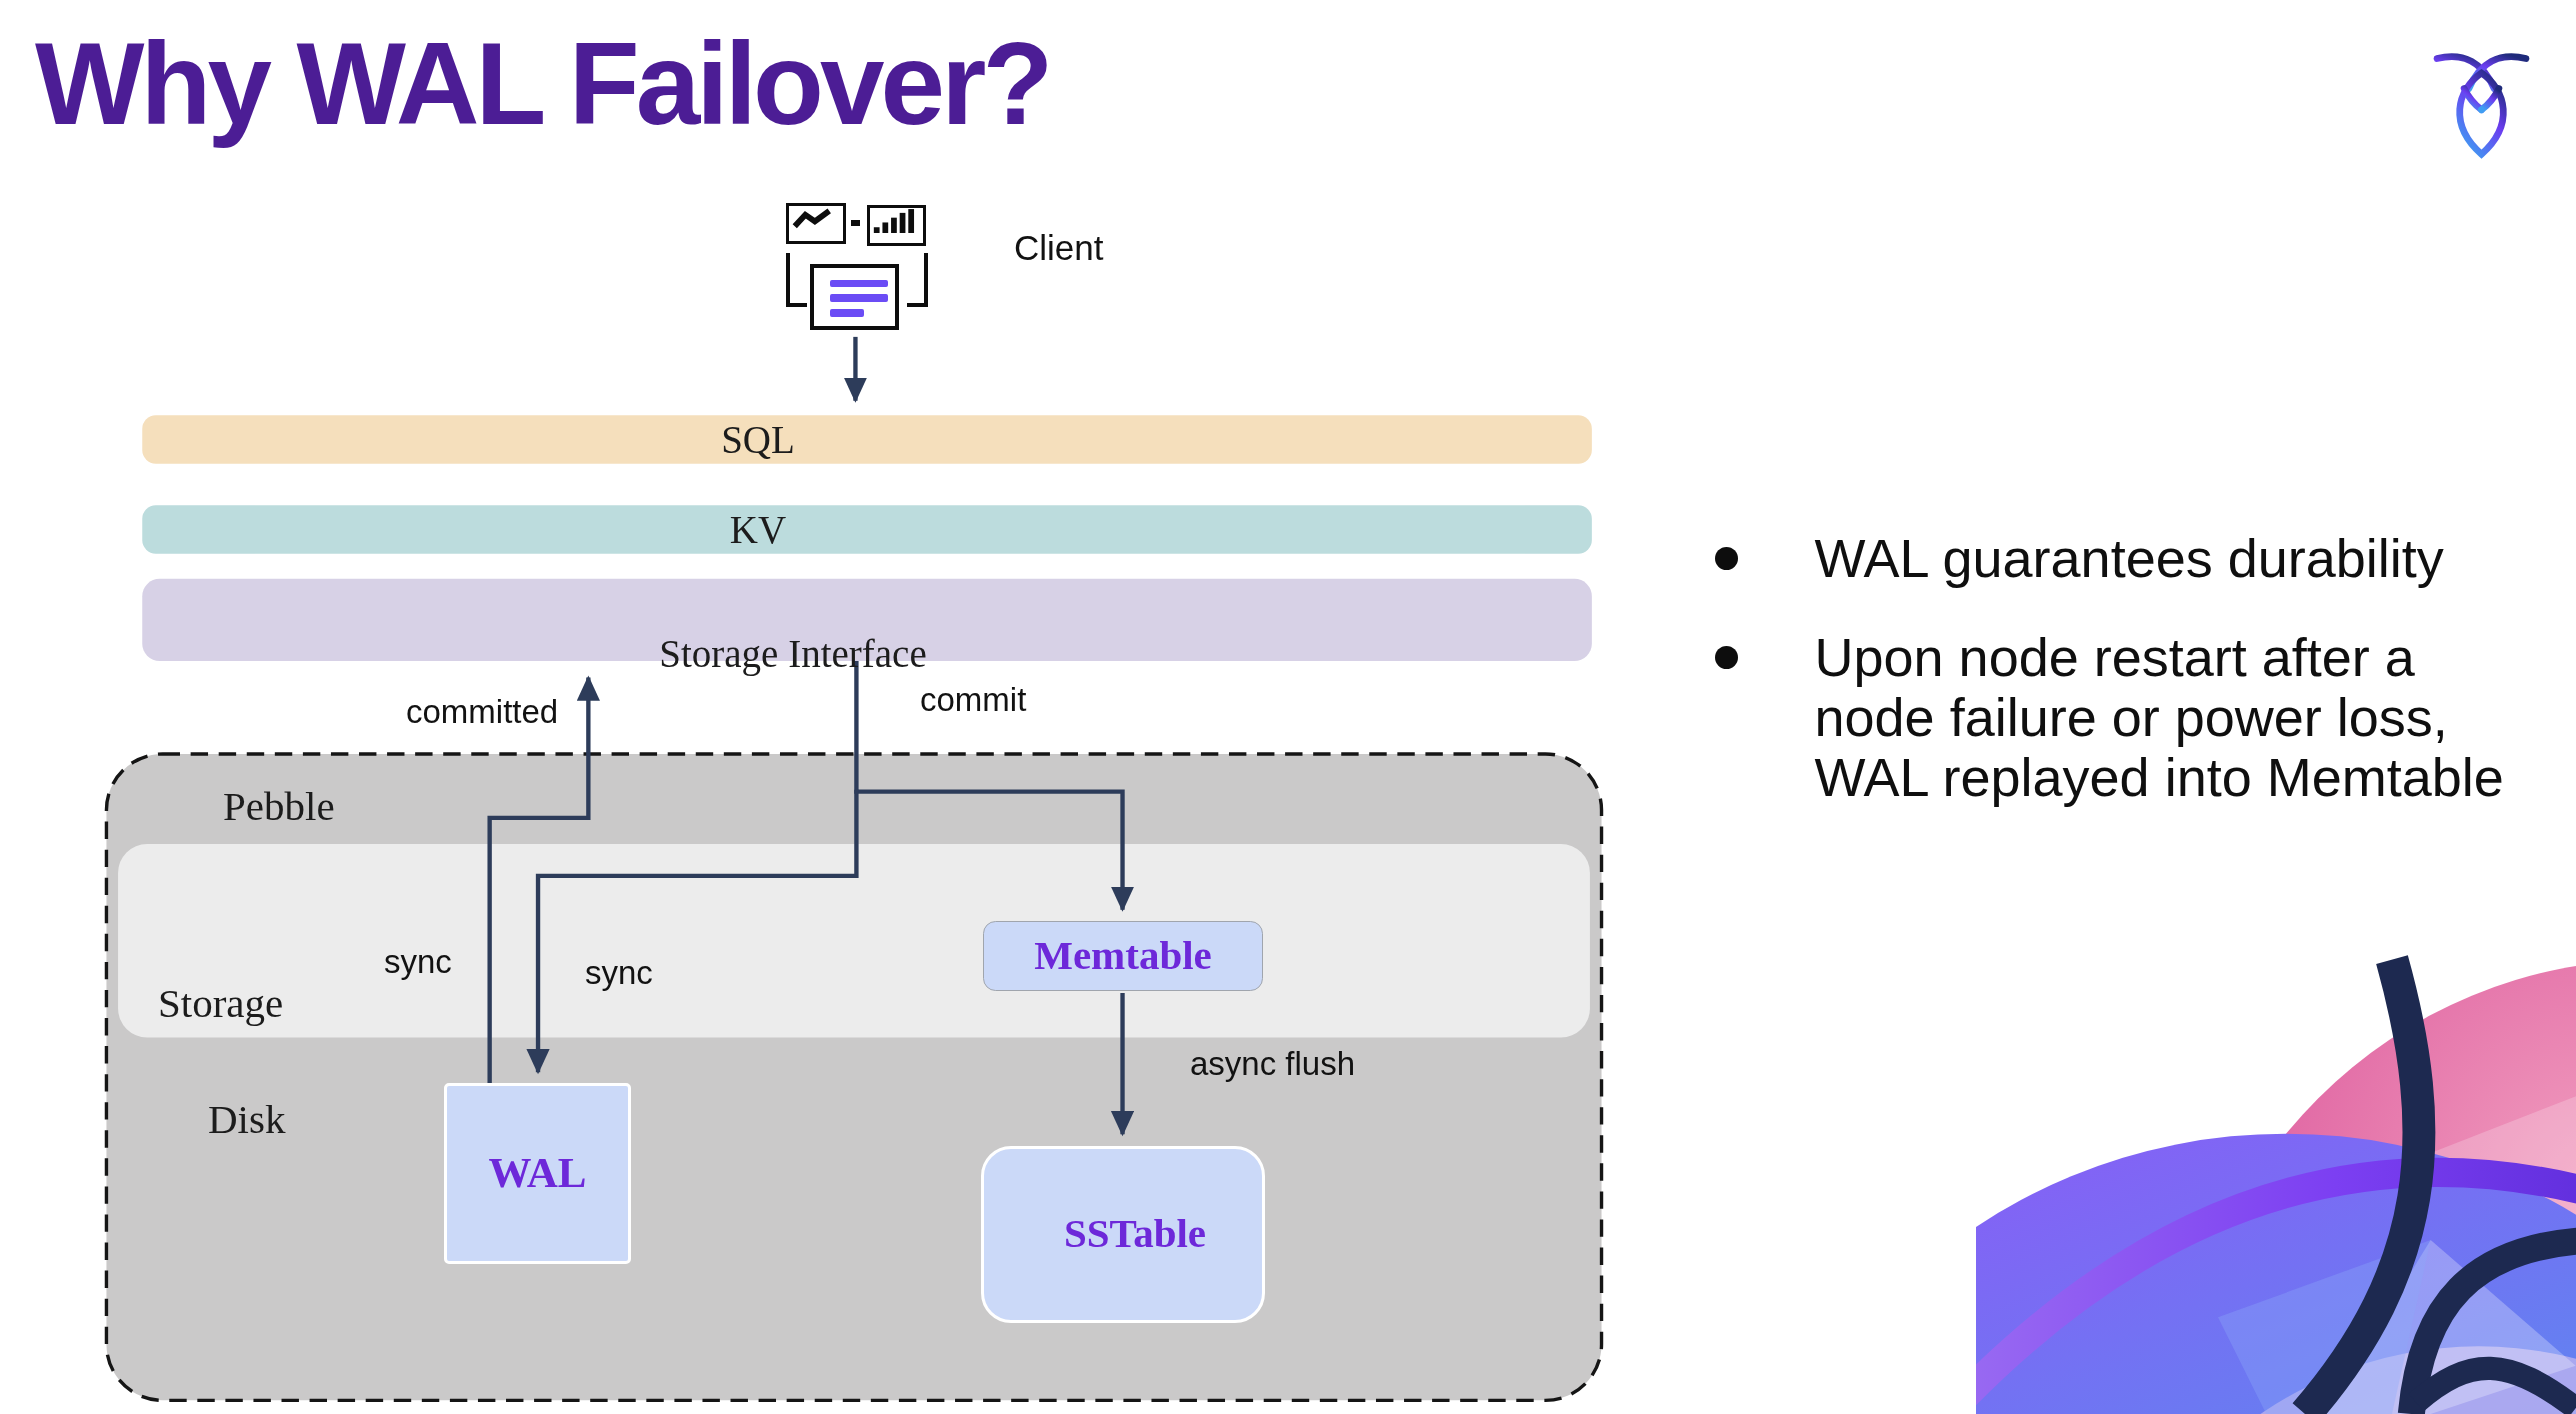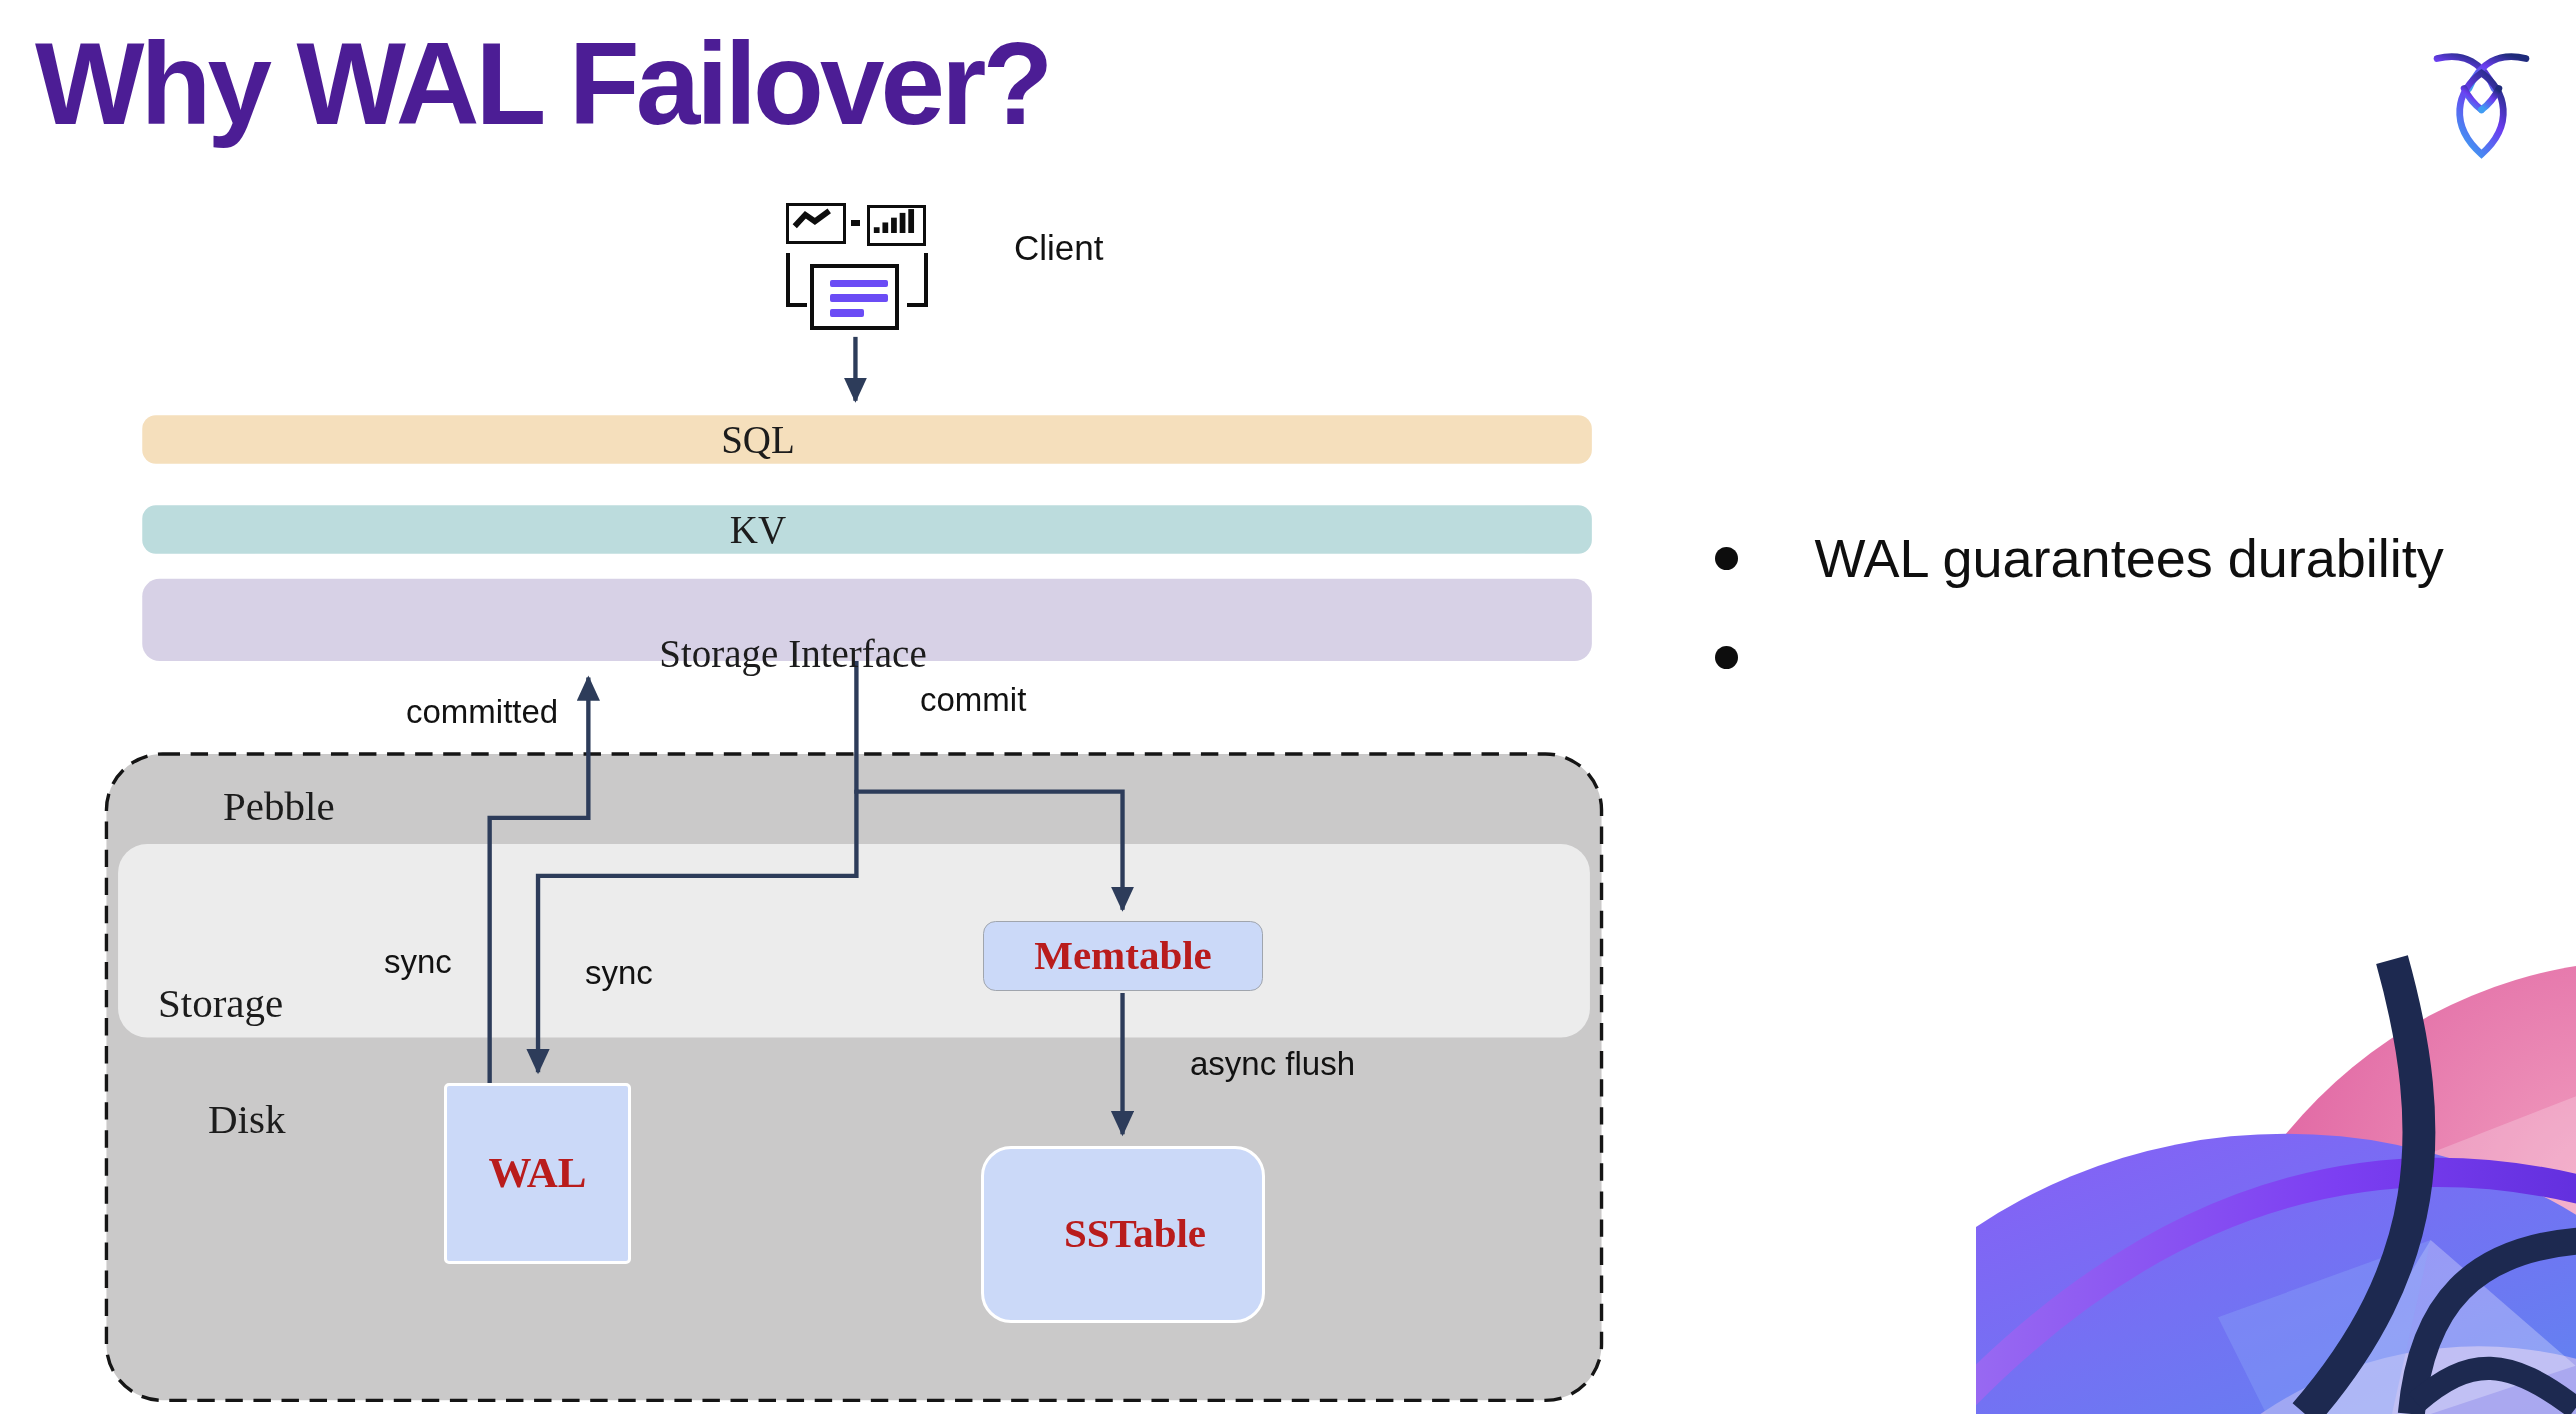--- a/index.html
+++ b/index.html
@@ -18,21 +18,21 @@
   .ci-bracket-r{position:absolute;left:121px;top:50px;width:17.4px;height:50px;border-right:4.8px solid #0d0d0d;border-bottom:4.8px solid #0d0d0d;}
   .ci-screen{position:absolute;left:24px;top:61px;width:81px;height:58px;border:4.8px solid #0d0d0d;background:#fff;}
   .ci-line{position:absolute;left:15.5px;height:7.7px;background:#6b4cf5;border-radius:1.9px;}
   
   .lbl{font-size:33px;color:#121212;white-space:nowrap;}
   
   .serif{font-family:"Liberation Serif","DejaVu Serif",serif;color:#1c1c1c;}
   .bar-label{left:142px;width:1232px;text-align:center;font-size:39px;}
   
   .node{box-sizing:border-box;text-align:center;font-family:"Liberation Serif","DejaVu Serif",serif;
-        font-weight:700;color:#b91c1c;background:#cbd9f8;}
+        font-weight:700;color:#6d28d9;background:#cbd9f8;}
   .node-wal{left:444px;top:1083px;width:187px;height:181px;border:3.9px solid #ffffff;border-radius:5px;
             line-height:173px;font-size:43px;}
   .node-memtable{left:983px;top:921px;width:280px;height:70px;border:1.9px solid #a0a5ad;border-radius:12.6px;
             line-height:66px;font-size:41px;}
   .node-sstable{left:981px;top:1146px;width:284px;height:177px;border:3.9px solid #ffffff;border-radius:30px;
             line-height:169px;font-size:41px;padding-left:24px;}
   
   .bullets{left:1701px;top:528px;width:881px;}
   .bullet-item{display:flex;align-items:flex-start;margin-bottom:39px;}
   .bullet-dot{flex:0 0 auto;width:23px;height:23px;border-radius:50%;background:#0d0d0d;margin:19.4px 77px 0 13.5px;}
@@ -164,17 +164,22 @@
 
   <div class="abs bullets">
     <div class="bullet-item">
       <div class="bullet-dot"></div>
       <div class="bullet-text">
         <span>WAL guarantees durability</span>
       </div>
     </div>
     <div class="bullet-item">
       <div class="bullet-dot"></div>
+      <div class="bullet-text">
+        <span>Upon node restart after a</span>
+        <span>node failure or power loss,</span>
+        <span>WAL replayed into Memtable</span>
+      </div>
     </div>
   </div>
 
 </div>
 
 
 </body></html>

